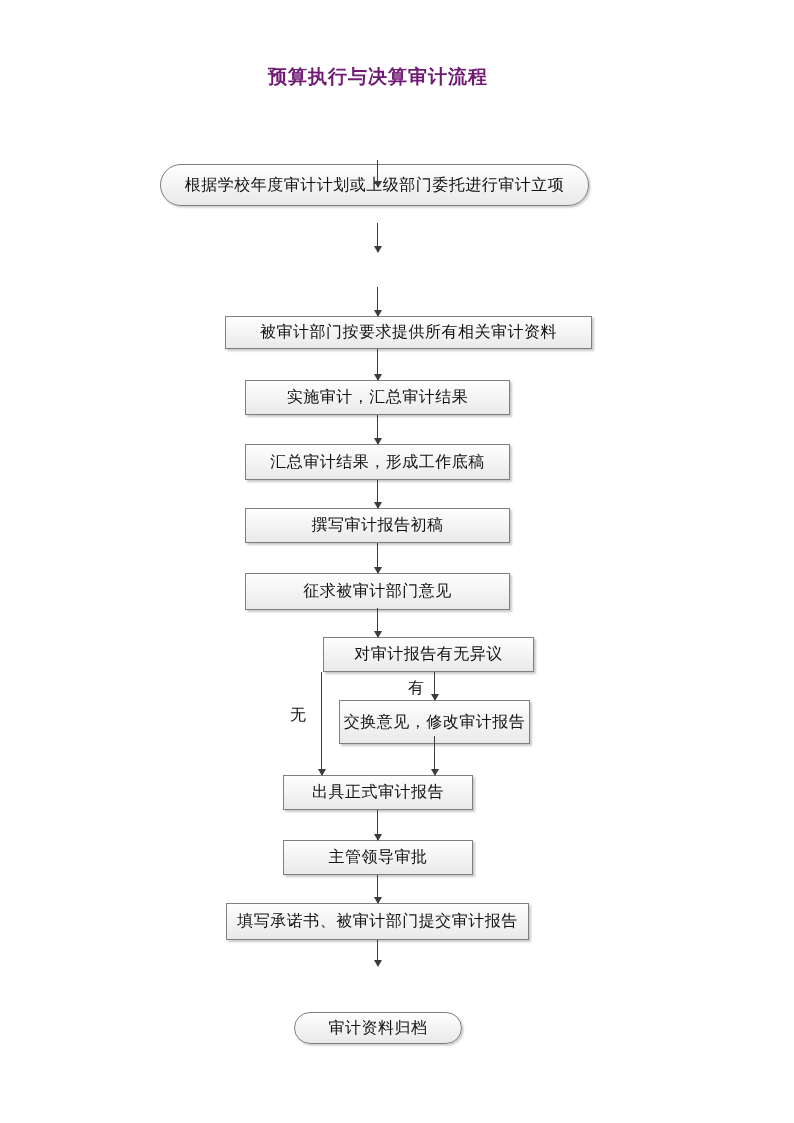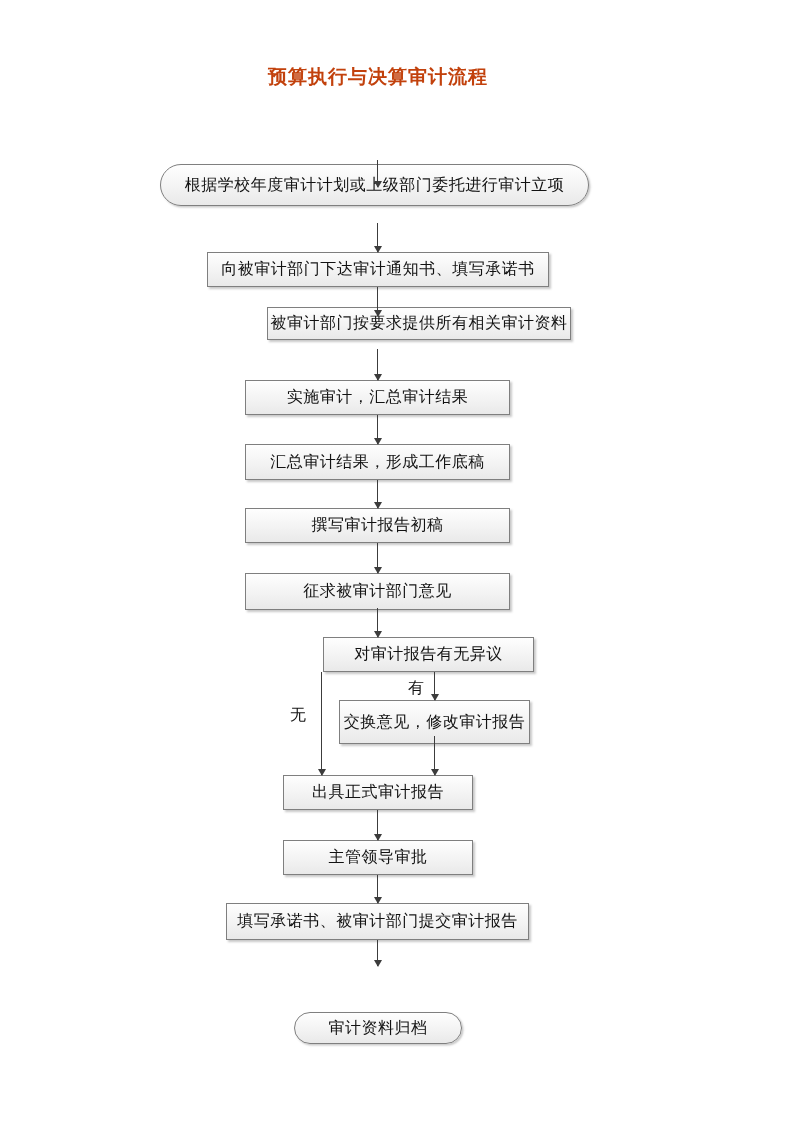--- a/index.html
+++ b/index.html
@@ -14,21 +14,21 @@
   }
   .title {
     position: absolute;
     left: 128px;
     top: 64px;
     width: 500px;
     text-align: center;
     font-family: "Liberation Sans", "DejaVu Sans", sans-serif;
     font-size: 19px;
     font-weight: bold;
-    color: #c2410c;
+    color: #701a75;
     letter-spacing: 1px;
   }
   .node {
     position: absolute;
     display: flex;
     align-items: center;
     justify-content: center;
     background: linear-gradient(180deg, #fefefe 0%, #f3f3f3 55%, #e9e9e9 100%);
     border: 1px solid #7f7f7f;
     box-shadow: 1.5px 1.5px 2px rgba(100,100,100,0.35);
@@ -66,23 +66,22 @@
 </head>
 <body>
 
 <div class="page">
 
   <div class="title">预算执行与决算审计流程</div>
 
   <div class="node stadium" style="left:160px; top:118px; width:429px; height:42px;">根据学校年度审计计划或上级部门委托进行审计立项</div>
 
 
-  <div class="node" style="left:207px; top:252px; width:342px; height:35px;">向被审计部门下达审计通知书、填写承诺书</div>
 
-  <div class="node" style="left:225px; top:307px; width:304px; height:33px;margin-left:42px;">被审计部门按要求提供所有相关审计资料</div>
+  <div class="node" style="left:225px; top:316px; width:367px; height:33px;">被审计部门按要求提供所有相关审计资料</div>
 
   <div class="node" style="left:245px; top:380px; width:265px; height:35px;">实施审计，汇总审计结果</div>
 
   <div class="node" style="left:245px; top:444px; width:265px; height:36px;">汇总审计结果，形成工作底稿</div>
 
   <div class="node" style="left:245px; top:508px; width:265px; height:35px;">撰写审计报告初稿</div>
 
   <div class="node" style="left:245px; top:573px; width:265px; height:37px;">征求被审计部门意见</div>
 
   <div class="node" style="left:282px; top:637px; width:211px; height:35px;margin-left:41px;">对审计报告有无异议</div>

